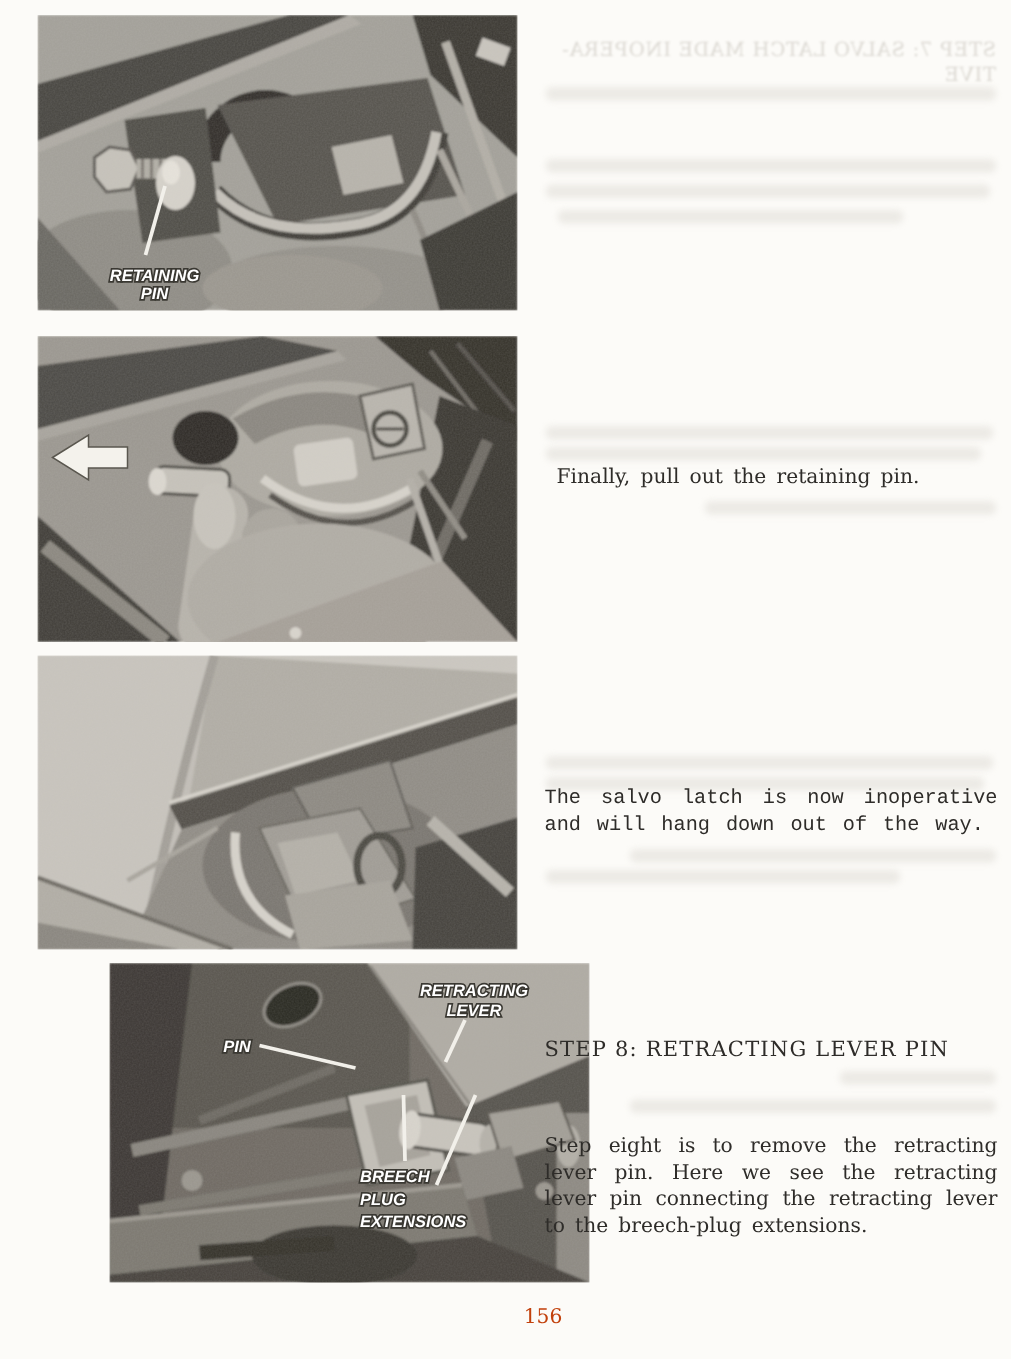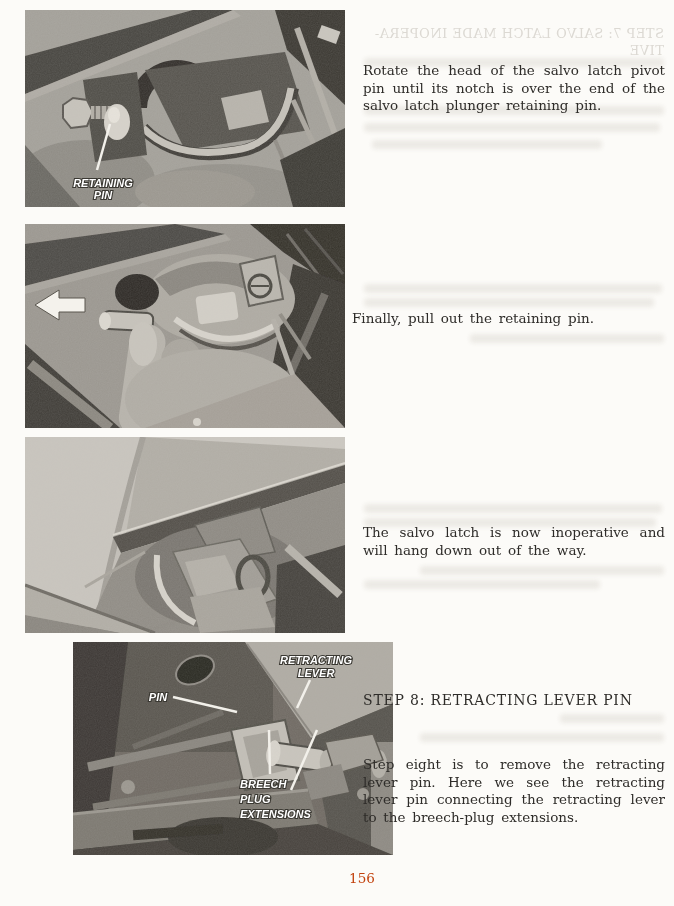--- a/index.html
+++ b/index.html
@@ -255,25 +255,24 @@
   <div class="ghost-line" style="left:364px;top:284px;width:298px;"></div>
   <div class="ghost-line" style="left:364px;top:298px;width:290px;"></div>
   <div class="ghost-line" style="left:470px;top:334px;width:194px;"></div>
   <div class="ghost-line" style="left:364px;top:504px;width:298px;"></div>
   <div class="ghost-line" style="left:364px;top:518px;width:292px;"></div>
   <div class="ghost-line" style="left:420px;top:566px;width:244px;"></div>
   <div class="ghost-line" style="left:364px;top:580px;width:236px;"></div>
   <div class="ghost-line" style="left:560px;top:714px;width:104px;"></div>
   <div class="ghost-line" style="left:420px;top:733px;width:244px;"></div>
 
-  <div class="para" style="left:363px;top:62px;width:302px;">Rotate the head of the salvo latch pivot pin until its notch is over the end of the salvo latch plunger retaining pin.</div>
-
-  <div class="para para-left" style="left:352px;top:310px;width:302px;">Finally, pull out the retaining pin.</div>
-
-  <div class="para" style="left:363px;top:524px;width:302px;">The salvo latch is now inoperative and will hang down out of the way.</div>
+
+  <div class="para para-left" style="left:371px;top:310px;width:302px;">Finally, pull out the retaining pin.</div>
+
+  <div class="para" style="left:363px;top:524px;width:302px;font-family:Liberation Mono, monospace;">The salvo latch is now inoperative and will hang down out of the way.</div>
 
   <div class="heading" style="left:363px;top:692px;">STEP 8: RETRACTING LEVER PIN</div>
 
   <div class="para" style="left:363px;top:756px;width:302px;">Step eight is to remove the retracting lever pin.  Here we see the retracting lever pin connecting the retracting lever to the breech-plug extensions.</div>
 
   <div class="pagenum">156</div>
 
 </div>
 
 </body></html>

